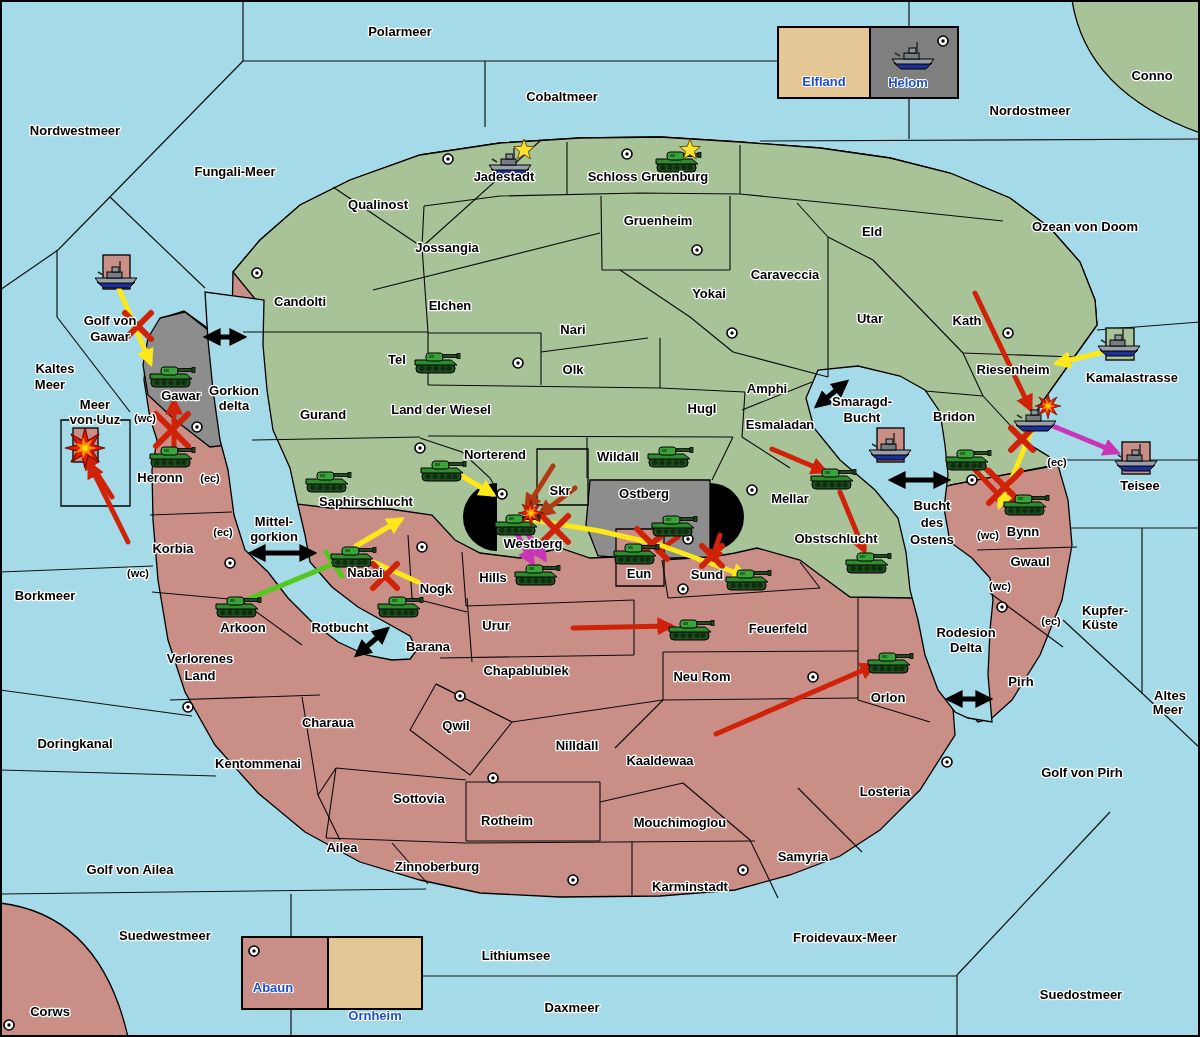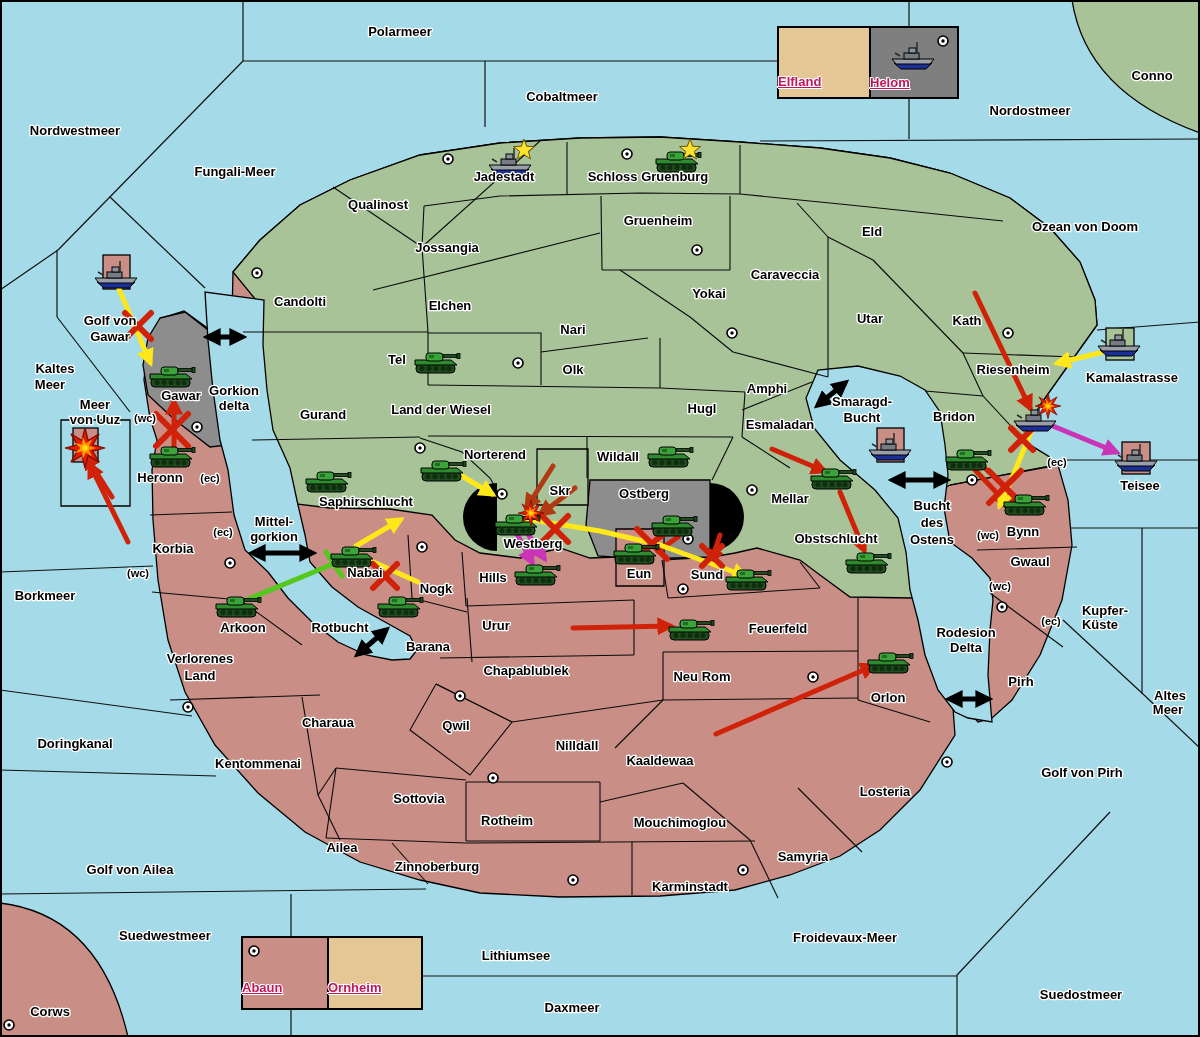--- a/index.html
+++ b/index.html
@@ -2,22 +2,22 @@
 <html><head>
 <meta charset="utf-8">
 <style>
   html,body{margin:0;padding:0;background:#9fd3e0;}
   .stage{position:relative;width:1200px;height:1037px;font-family:"Liberation Sans",sans-serif;overflow:hidden;}
   .frame{position:absolute;inset:0;border:2px solid #000;pointer-events:none;z-index:50;}
   svg{position:absolute;left:0;top:0;}
   .lbl{font:bold 13px "Liberation Sans",sans-serif;fill:#000;stroke:#fff;stroke-width:2.6px;paint-order:stroke;stroke-linejoin:round;}
   .coast{font-size:11px;}
   .hud{position:absolute;inset:0;pointer-events:none;z-index:40;}
-  .legend-label{position:absolute;font:bold 13px "Liberation Sans",sans-serif;color:#be185d;
-    text-shadow:-1px 0 #fff,1px 0 #fff,0 -1px #fff,0 1px #fff,1px 1px #fff,-1px -1px #fff;text-decoration:underline;}
+  .legend-label{position:absolute;text-align:center;font:bold 13px "Liberation Sans",sans-serif;color:#1d4ed8;
+    text-shadow:-1px 0 #fff,1px 0 #fff,0 -1px #fff,0 1px #fff,1px 1px #fff,-1px -1px #fff;}
 </style>
 </head>
 <body>
 
 <div class="stage">
   <svg id="map" width="1200" height="1037" viewBox="0 0 1200 1037">
       <defs>
         <marker id="mk-red" viewBox="0 0 10 10" refX="7" refY="5" markerWidth="3.6" markerHeight="3.6" orient="auto-start-reverse">
           <path d="M0,0 L10,5 L0,10 z" fill="#cf2208"></path>
         </marker>
@@ -507,16 +507,16 @@
       <text x="138" y="574" text-anchor="middle" dominant-baseline="middle" class="lbl coast">(wc)</text>
       <text x="1057" y="463" text-anchor="middle" dominant-baseline="middle" class="lbl coast">(ec)</text>
       <text x="988" y="536" text-anchor="middle" dominant-baseline="middle" class="lbl coast">(wc)</text>
       <text x="1000" y="587" text-anchor="middle" dominant-baseline="middle" class="lbl coast">(wc)</text>
       <text x="1051" y="622" text-anchor="middle" dominant-baseline="middle" class="lbl coast">(ec)</text>
     </svg>
   <div class="hud">
     <div class="legend-label" style="left:778px;top:74px;width:92px">Elfland</div>
     <div class="legend-label" style="left:870px;top:75px;width:76px">Helom</div>
     <div class="legend-label" style="left:242px;top:980px;width:62px">Abaun</div>
-    <div class="legend-label" style="left:328px;top:980px;width:94px">Ornheim</div>
+    <div class="legend-label" style="left:328px;top:1008px;width:94px">Ornheim</div>
   </div>
   <div class="frame"></div>
 </div>
 
 </body></html>

